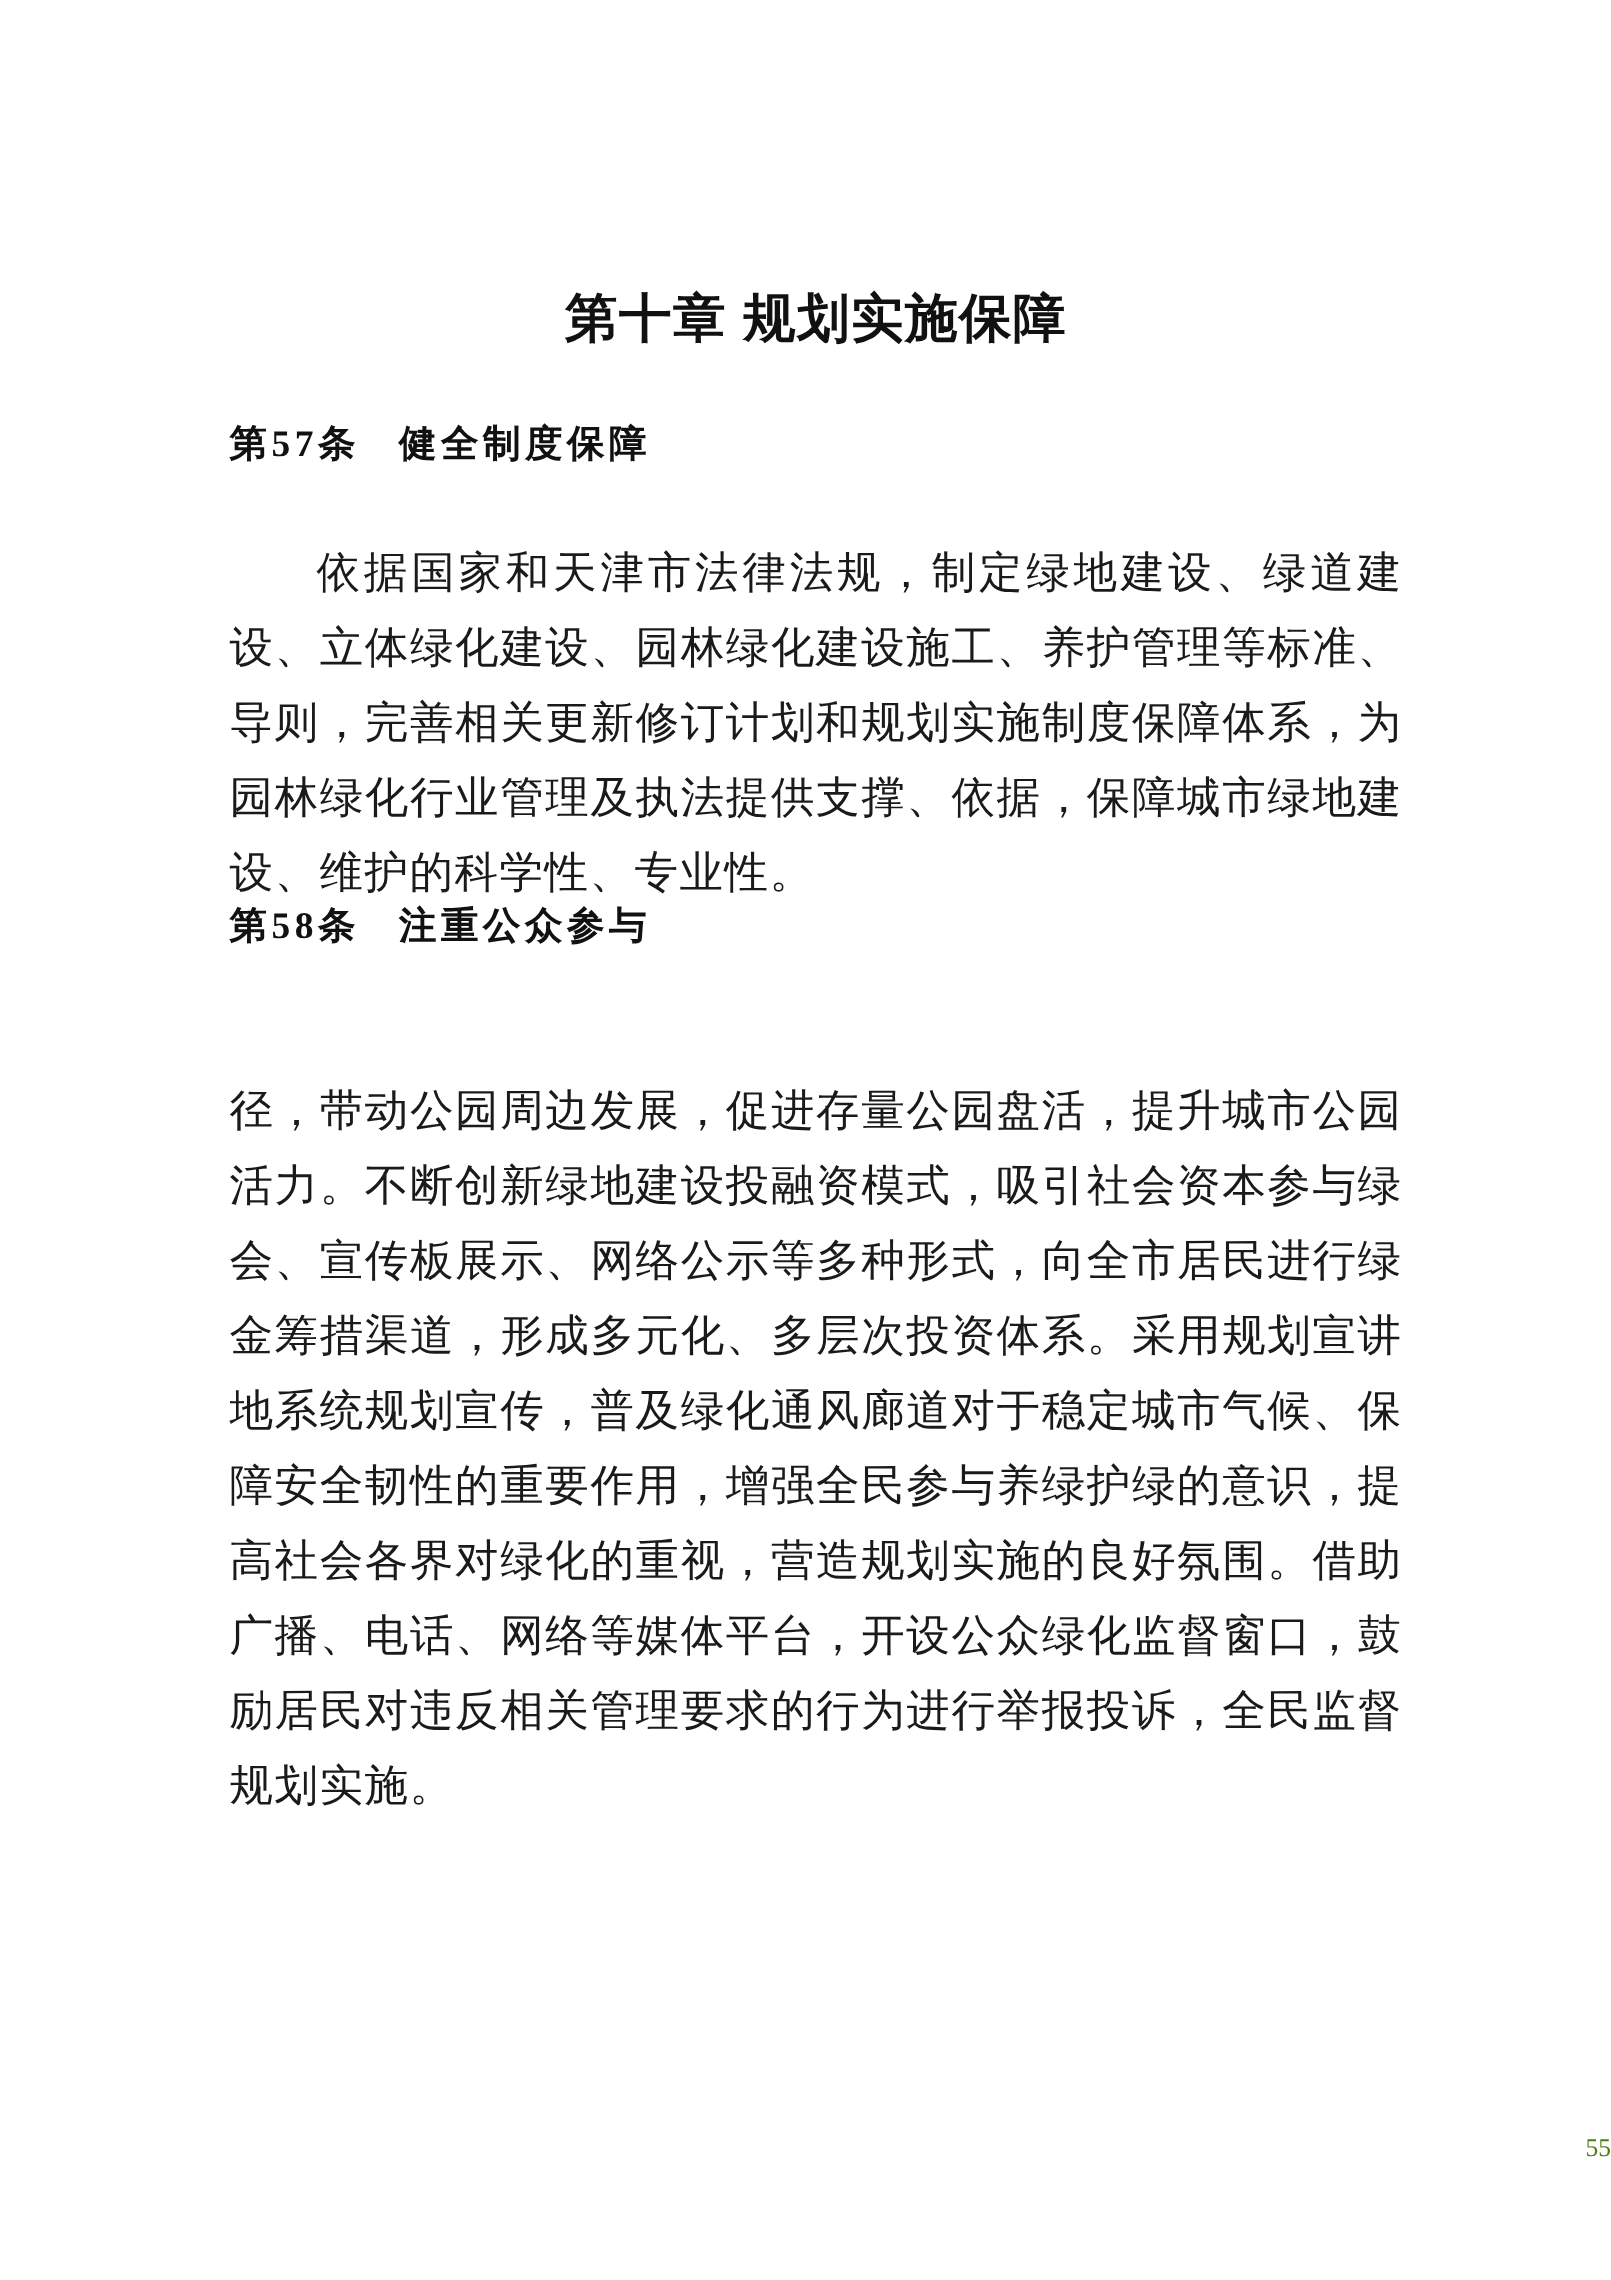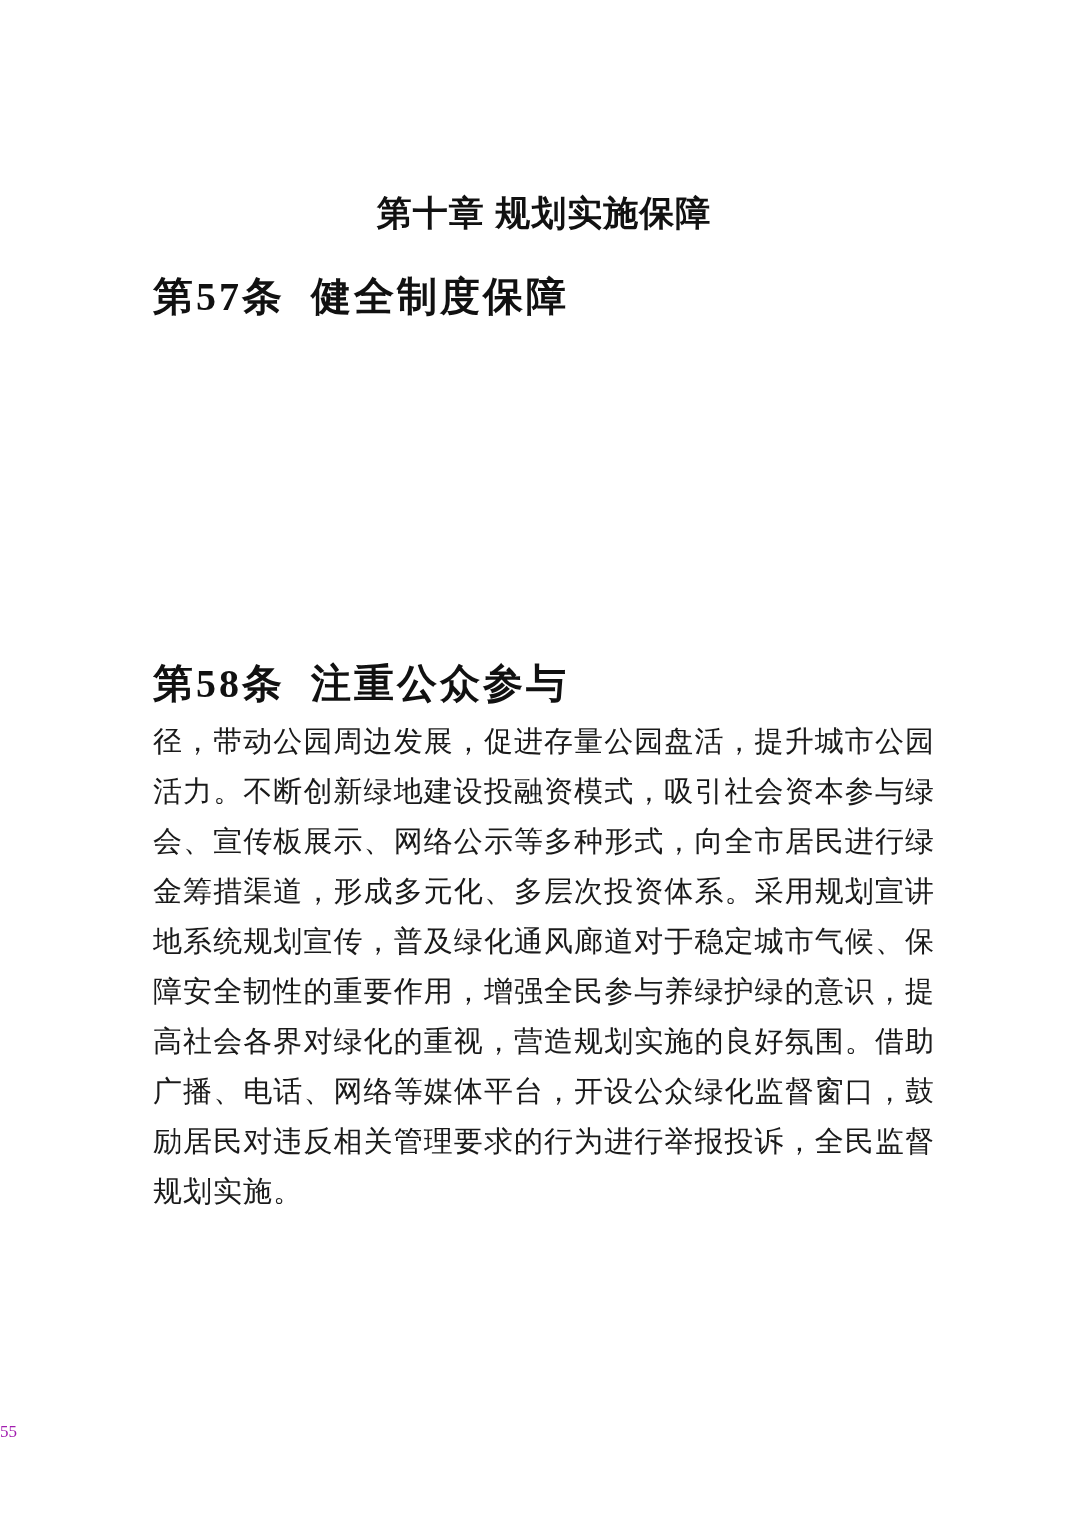--- a/index.html
+++ b/index.html
@@ -29,28 +29,28 @@
     font-size: 35px;
     line-height: 46px;
     letter-spacing: 1px;
     color: #111111;
   }
   .article-heading {
     position: absolute;
     left: 153px;
     width: 782px;
     font-weight: bold;
-    font-size: 40px;
+    font-size: 25px;
     line-height: 40px;
     letter-spacing: 3px;
     color: #111111;
     white-space: nowrap;
   }
   .article-heading.h57 { top: 277px; }
-  .article-heading.h58 { top: 664px; }
+  .article-heading.h58 { top: 598px; }
   .article-heading .article-title { margin-left: 26px; }
   .paragraph {
     position: absolute;
     left: 153px;
     width: 782px;
   }
   .paragraph.p57 { top: 357px; }
   .paragraph.p58 { top: 716px; }
   .line {
     font-size: 29px;
@@ -65,37 +65,44 @@
   .line.first { text-indent: 2em; }
   .line.last {
     text-align: left;
     text-align-last: left;
   }
   .page-number {
     position: absolute;
     top: 1421px;
     left: 0;
     width: 100%;
-    text-align: left;
+    text-align: right;
     font-size: 17px;
     line-height: 22px;
-    color: #a21caf;
+    color: #4d7c0f;
   }
 </style>
 </head>
 <body>
 
 <div class="page">
 
   <h1 class="chapter-title">第十章 规划实施保障</h1>
 
   <div class="article-heading h57">
     <span>第57条</span><span class="article-title">健全制度保障</span>
   </div>
 
+  <div class="paragraph p57">
+    <div class="line first">依据国家和天津市法律法规，制定绿地建设、绿道建</div>
+    <div class="line">设、立体绿化建设、园林绿化建设施工、养护管理等标准、</div>
+    <div class="line">导则，完善相关更新修订计划和规划实施制度保障体系，为</div>
+    <div class="line">园林绿化行业管理及执法提供支撑、依据，保障城市绿地建</div>
+    <div class="line last">设、维护的科学性、专业性。</div>
+  </div>
 
   <div class="article-heading h58">
     <span>第58条</span><span class="article-title">注重公众参与</span>
   </div>
 
   <div class="paragraph p58">
     <div class="line">径，带动公园周边发展，促进存量公园盘活，提升城市公园</div>
     <div class="line">活力。不断创新绿地建设投融资模式，吸引社会资本参与绿</div>
     <div class="line">会、宣传板展示、网络公示等多种形式，向全市居民进行绿</div>
     <div class="line">金筹措渠道，形成多元化、多层次投资体系。采用规划宣讲</div>

